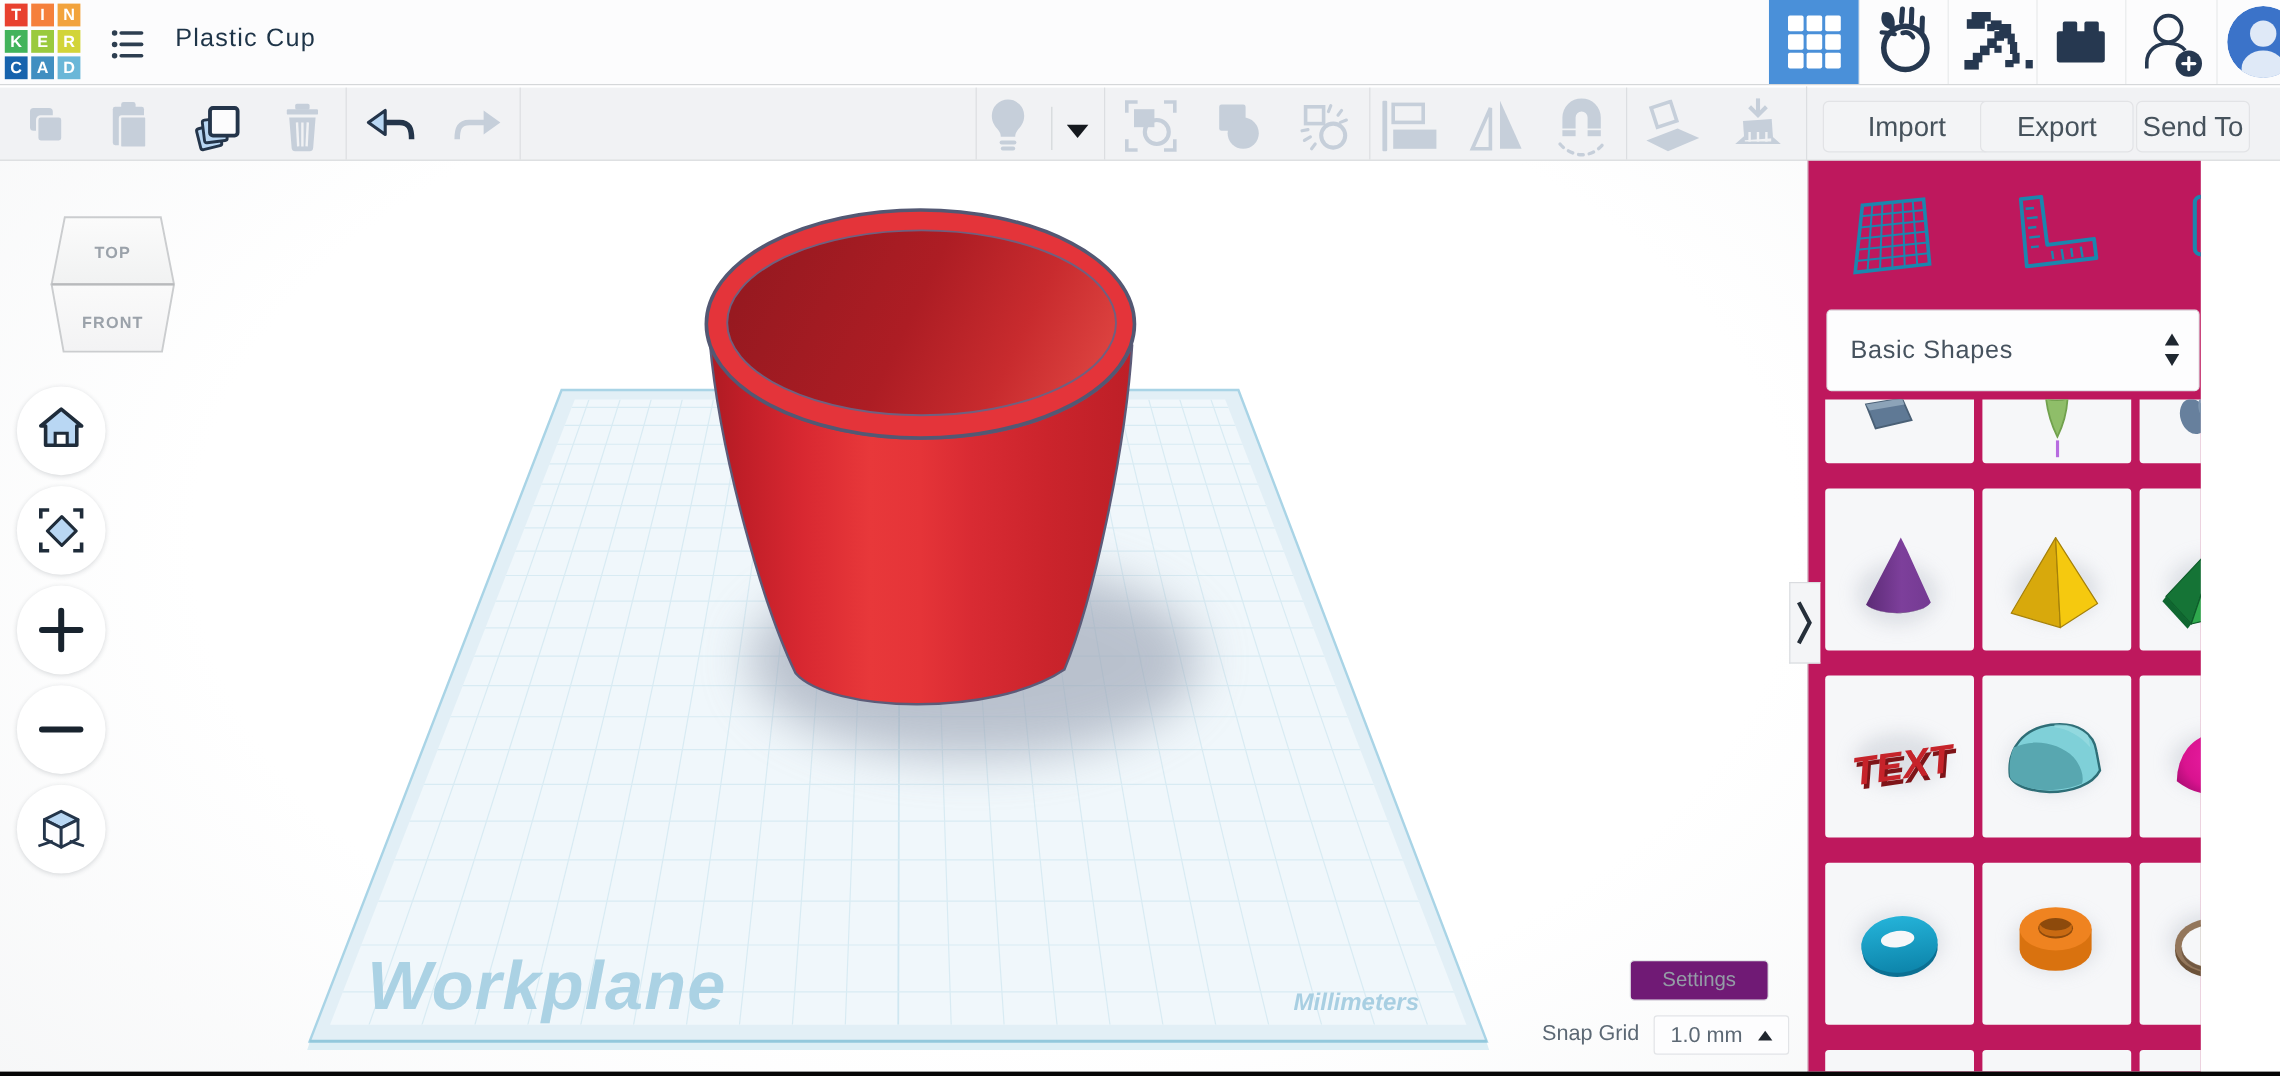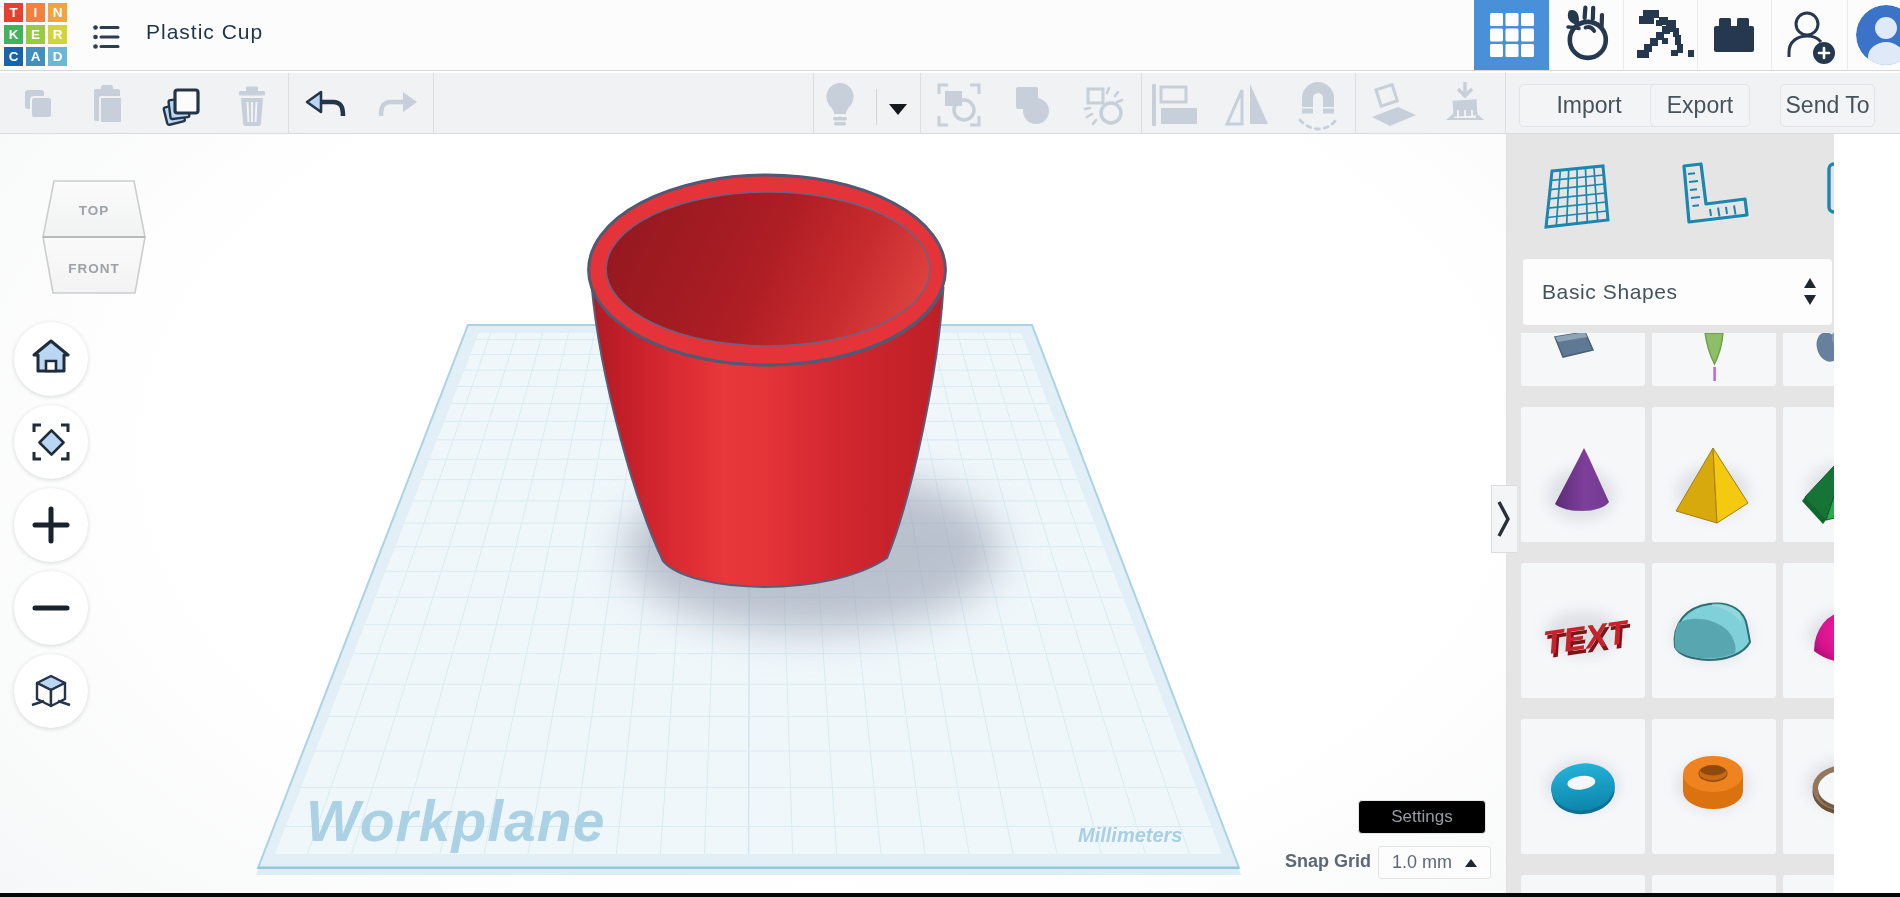--- a/index.html
+++ b/index.html
@@ -4,29 +4,29 @@
 html,body{width:1900px;height:897px;overflow:hidden;font-family:"Liberation Sans",sans-serif;background:#fff;position:relative;}
 .abs{position:absolute;}
 #header{position:absolute;left:0;top:0;width:1900px;height:71px;background:#fcfcfd;border-bottom:1.5px solid #d5d7d9;}
 .logo-tile{position:absolute;width:19px;height:19px;color:#fff;font-weight:bold;font-size:13.5px;text-align:center;line-height:20px;}
 #title{position:absolute;left:146px;top:20px;font-size:21px;font-weight:normal;letter-spacing:1px;color:#1e3448;}
 .hsep{position:absolute;top:0;width:1px;height:70px;background:#e8eaec;}
 #toolbar{position:absolute;left:0;top:72.5px;width:1900px;height:61px;background:#f1f2f4;border-bottom:1px solid #d9dbdd;}
 .tsep{position:absolute;top:0;width:1px;height:60px;background:#dcdee1;}
 .tbtn{position:absolute;top:11px;height:43px;background:#f3f4f6;border:1px solid #e2e3e6;border-radius:5px;font-size:23px;color:#46525c;text-align:center;line-height:41px;}
 #canvas{position:absolute;left:0;top:134px;width:1506px;height:759px;background:radial-gradient(ellipse 1150px 720px at 55% 42%, #ffffff 58%, #f5f6f7 100%);}
-#panel{position:absolute;left:1506px;top:134px;width:328px;height:759px;background:#e5e5e5;border-left:1px solid #dfe1e4;overflow:hidden;}
+#panel{position:absolute;left:1506px;top:134px;width:328px;height:759px;background:#be185d;border-left:1px solid #dfe1e4;overflow:hidden;}
 #shapes{position:absolute;left:0;top:199px;width:394px;height:560px;overflow:hidden;}
 .tile{position:absolute;width:124px;height:135px;background:#f6f7f9;border-radius:3px;}
 .navcirc{position:absolute;left:14px;width:74px;height:74px;border-radius:50%;background:#fff;box-shadow:0 1px 4px rgba(40,50,60,.18);}
 #vline{position:absolute;left:1505px;top:72px;width:1px;height:62px;background:#dcdee1;}
 #tab{position:absolute;left:1491px;top:485px;width:26px;height:68px;background:#f4f5f7;border:1px solid #dadce0;border-right:none;}
 #blackbar{position:absolute;left:0;top:893px;width:1900px;height:4px;background:#060606;}
-#settingsbtn{position:absolute;left:1358px;top:800px;width:128px;height:34px;background:#000000;border:1px solid #e4e6e9;border-radius:4px;font-size:17px;color:#949ca6;text-align:center;line-height:32px;}
-#snaplabel{position:absolute;left:1285px;top:851px;font-size:18px;color:#5c6874;font-weight:bold;}
+#settingsbtn{position:absolute;left:1358px;top:800px;width:116px;height:34px;background:#701a75;border:1px solid #e4e6e9;border-radius:4px;font-size:17px;color:#949ca6;text-align:center;line-height:32px;}
+#snaplabel{position:absolute;left:1285px;top:851px;font-size:18px;color:#5c6874;}
 #snapdd{position:absolute;left:1378px;top:846px;width:113px;height:33px;background:#fdfdfe;border:1px solid #e2e4e7;border-radius:3px;font-size:18px;color:#5c6874;line-height:31px;padding-left:13px;}
 #bs-dd{position:absolute;left:15px;top:124px;width:311px;height:68px;background:#fdfdfe;border:1px solid #e2e4e7;border-radius:4px;font-size:21px;letter-spacing:0.6px;color:#46525e;line-height:66px;padding-left:19px;}
 #searchbox{position:absolute;left:332px;top:124px;width:60px;height:68px;background:#fdfdfe;border:1px solid #e2e4e7;border-radius:4px;}
 </style></head>
 <body>
 <div id="canvas">
 <svg class="abs" style="left:0;top:0" width="1506" height="759" viewBox="0 134 1506 759">
 <defs>
 <clipPath id="gridclip">
           <polygon points="479,333 1021,333 1222,854 275,854"></polygon>
@@ -380,21 +380,21 @@
 </g>
 <path d="M13 20 h24 v16 h-24 z" fill="#c6cfda" transform="rotate(-4 25 28)"></path>
 <path d="M6 40 l8-7 v5 h22 v-5 l8 7 z" fill="#c6cfda"></path>
 <g stroke="#f1f2f4" stroke-width="2">
         <line x1="18" y1="30" x2="18" y2="38"></line>
         <line x1="25" y1="30" x2="25" y2="38"></line>
         <line x1="32" y1="30" x2="32" y2="38"></line>
       </g>
 </svg>
 <div class="tbtn" style="left:1519px;width:140px">Import</div>
-<div class="tbtn" style="left:1650px;width:100px">Export</div>
+<div class="tbtn" style="left:1650px;width:128px">Export</div>
 <div class="tbtn" style="left:1780px;width:95px">Send To</div>
 </div>
 
 <svg width="0" height="0" style="position:absolute">
 <defs>
 <filter id="softsh" x="-80%" y="-80%" width="260%" height="260%">
         <feGaussianBlur stdDeviation="7"></feGaussianBlur>
       </filter>
 <linearGradient id="coneP" x1="0" y1="0" x2="1" y2="0">
         <stop offset="0" stop-color="#5c2b76"></stop>

